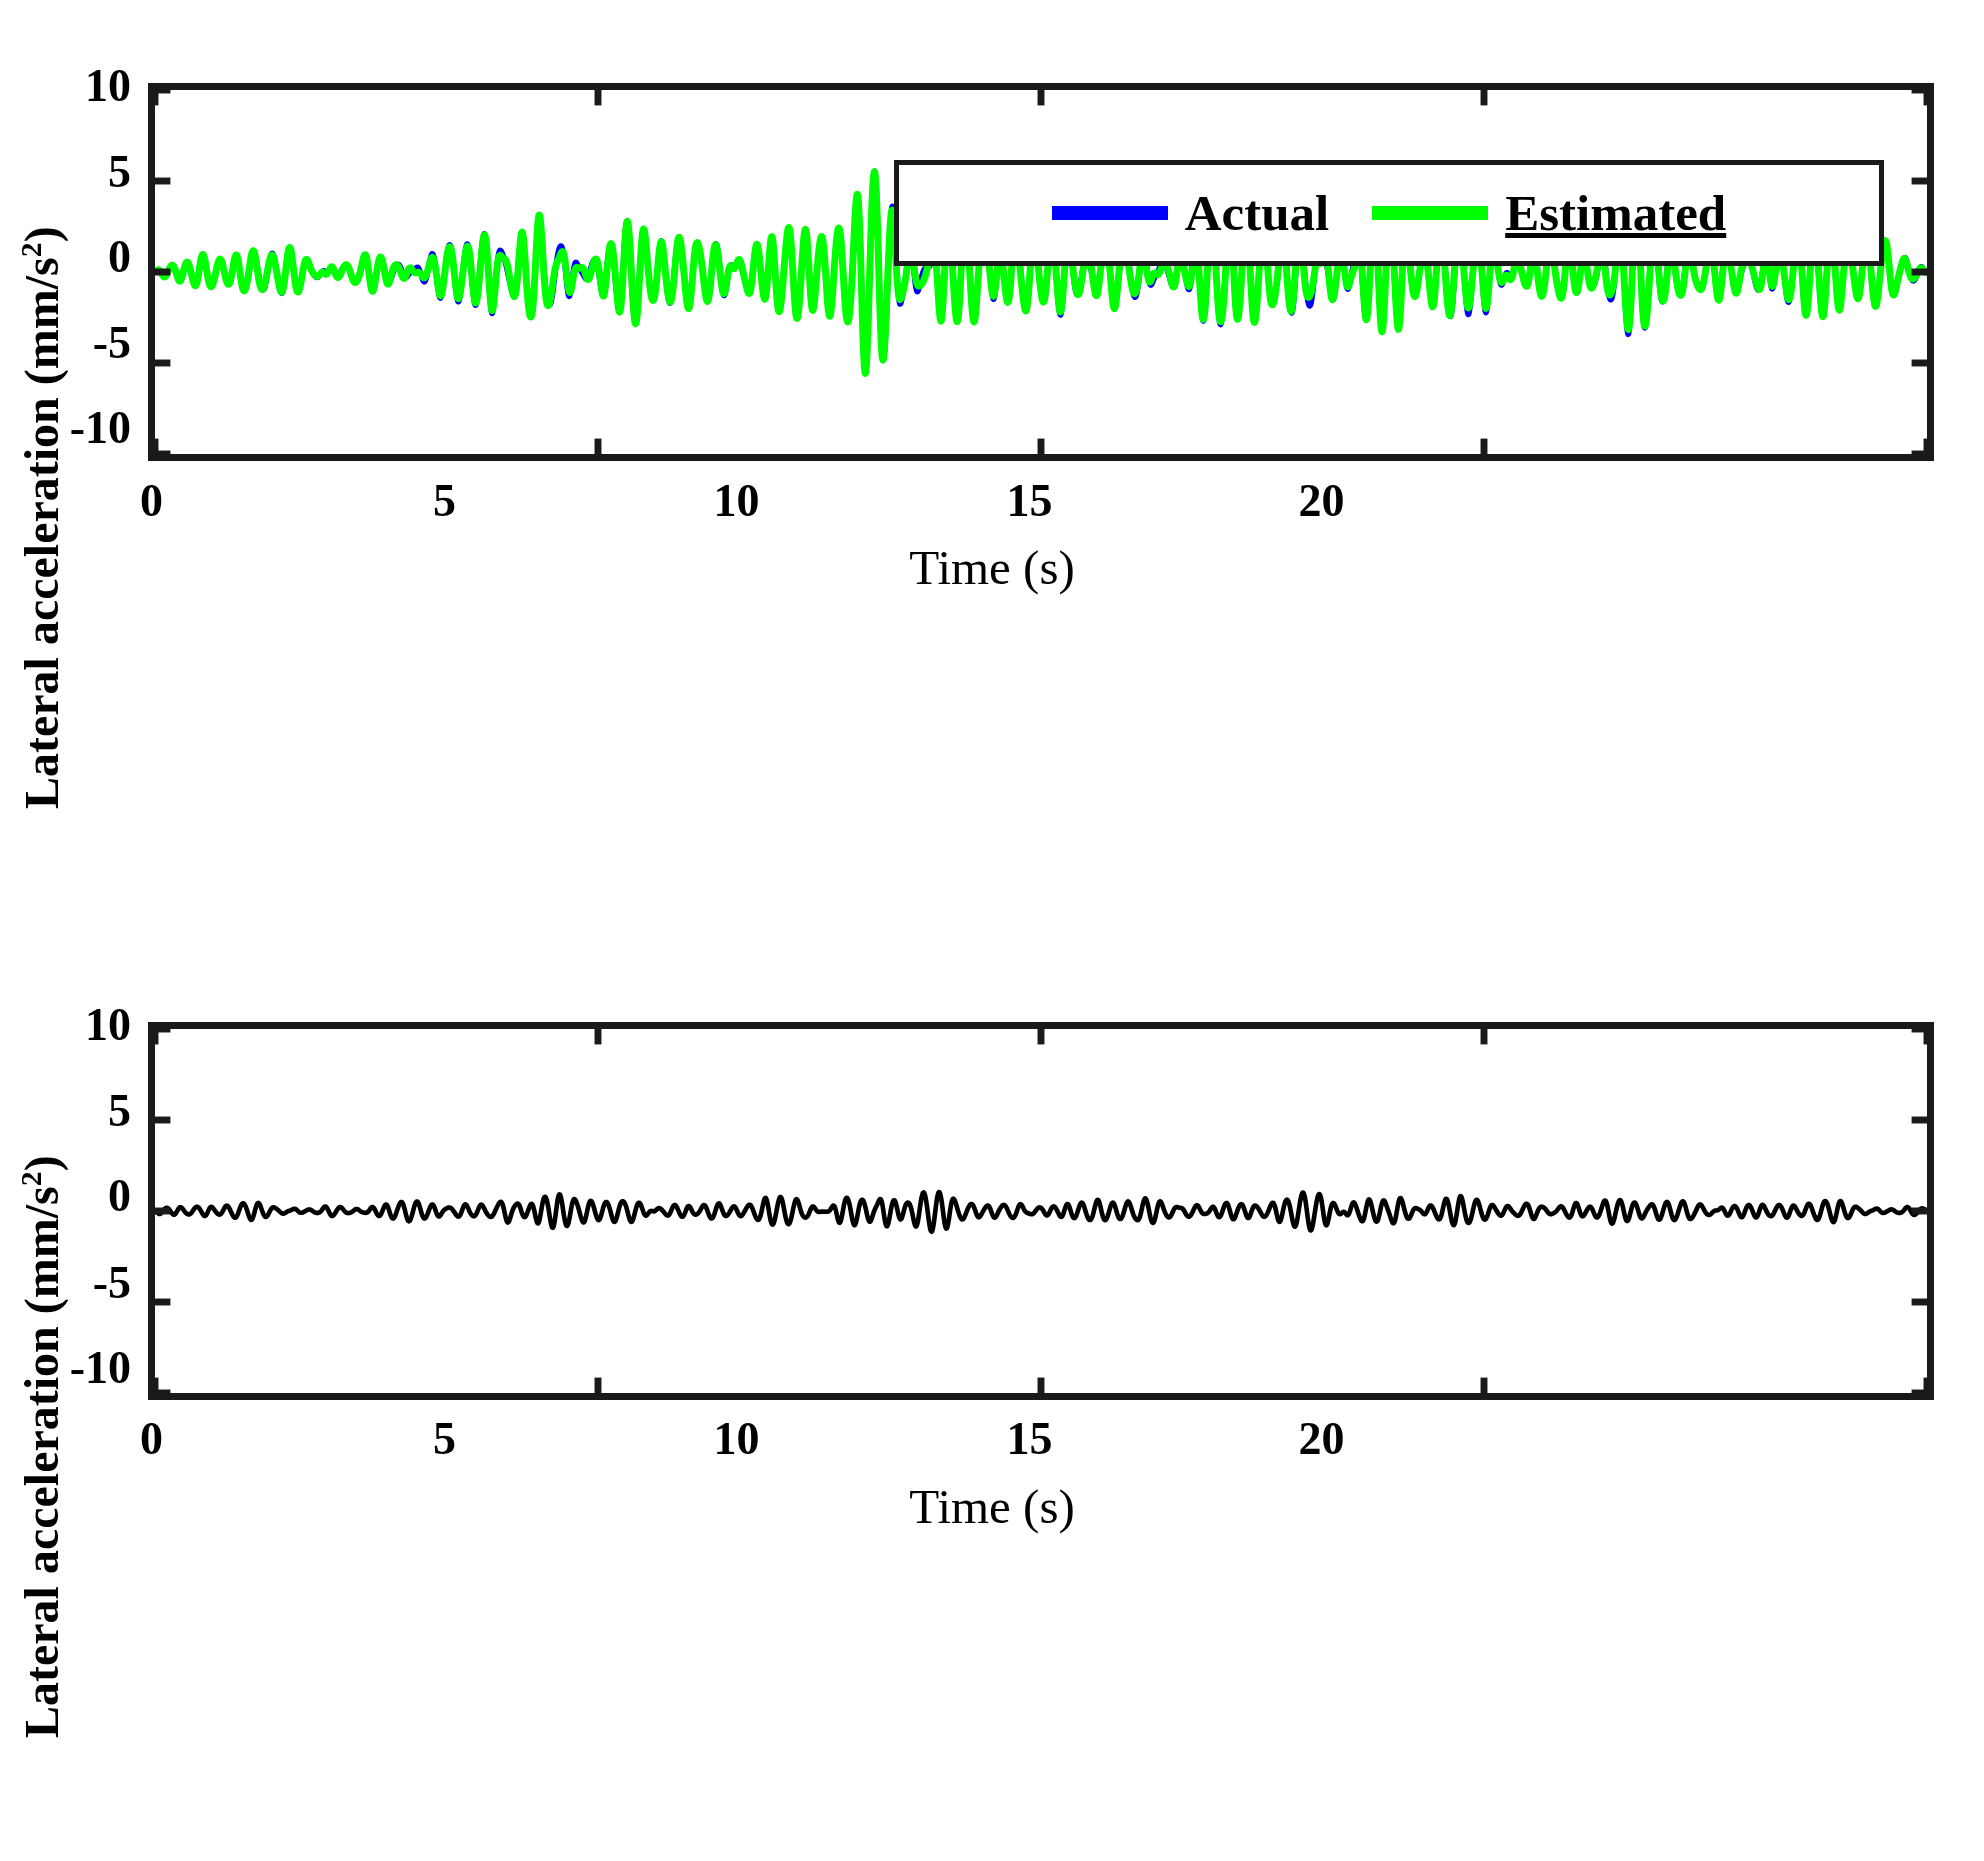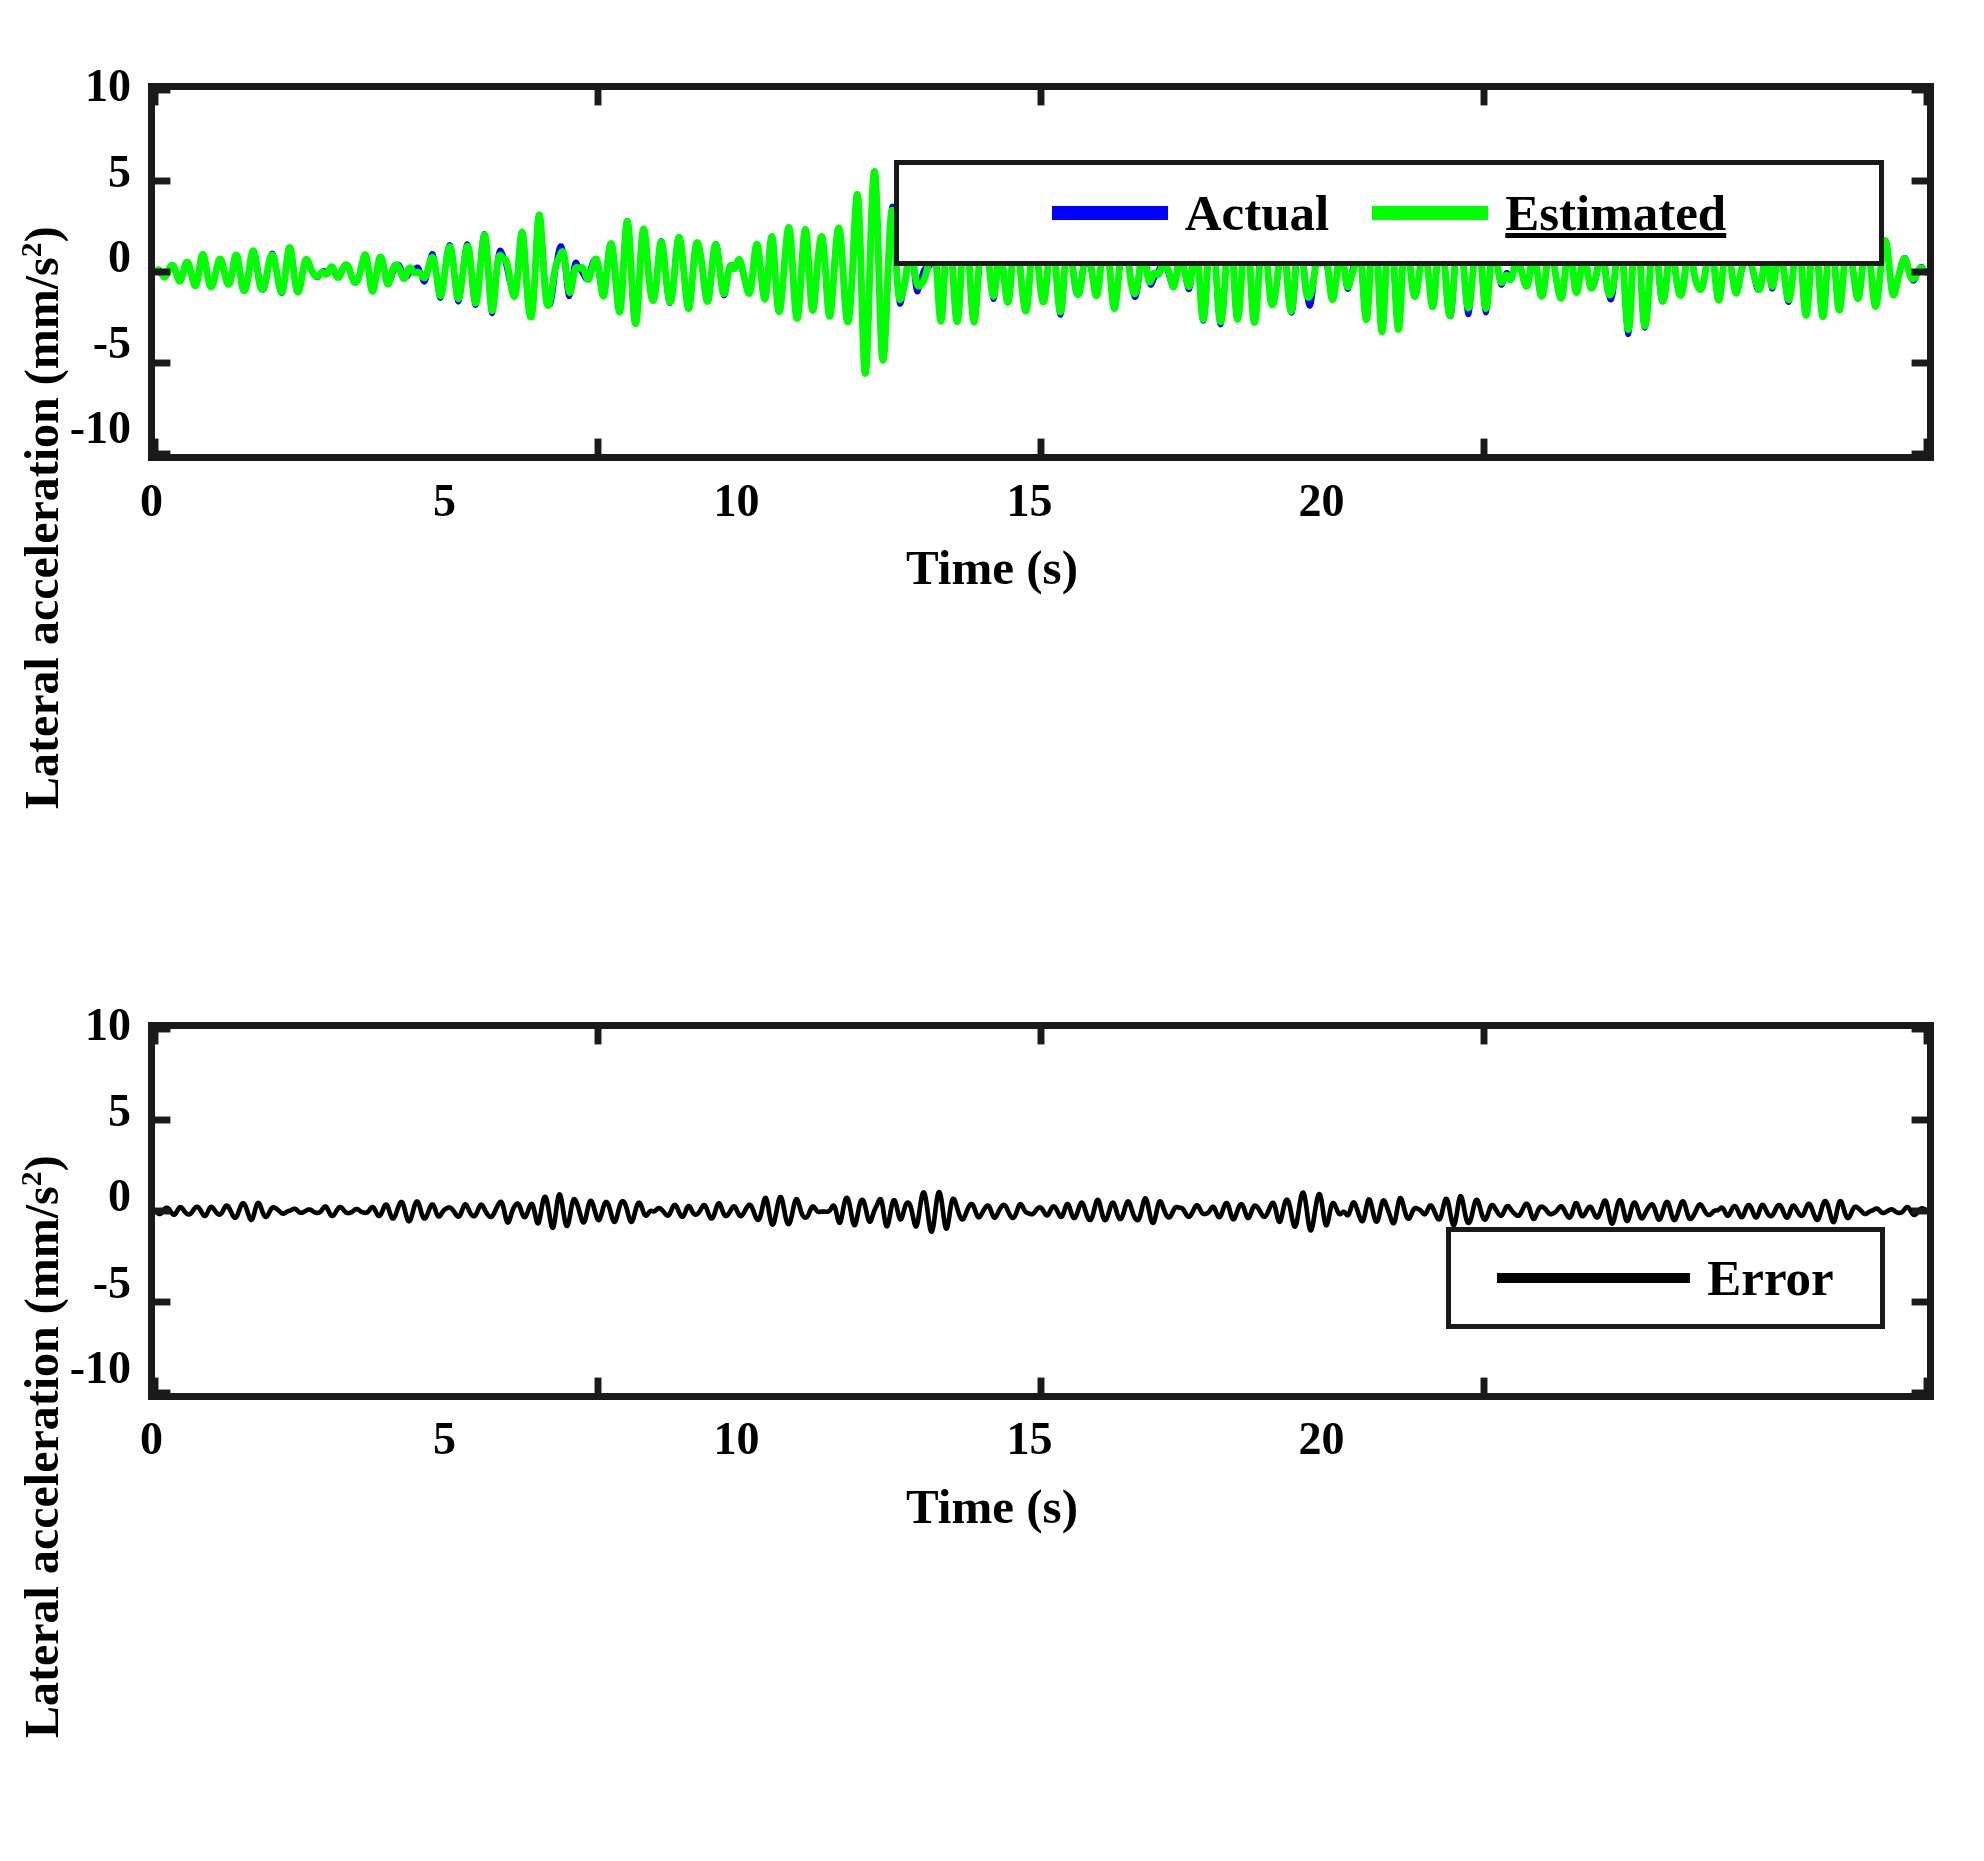--- a/index.html
+++ b/index.html
@@ -22,21 +22,21 @@
     font-weight:bold;
     font-size:48px;
     letter-spacing:0px;
   }
   .ylabel sup{font-size:0.62em;vertical-align:super;}
 
   .xlabel{
     position:absolute;
     width:100%;
     text-align:center;
-    font-weight:bold;
+    font-weight:normal;
     font-size:49px;
   }
 
   .plotbox{
     position:absolute;
     box-sizing:border-box;
     border:7px solid #1a1a1a;
     background:#ffffff;
   }
 
@@ -189,22 +189,16 @@
       </div>
 
     <div class="xtick-label" style="left:86px;top:476px;width:131px;">0</div>
     <div class="xtick-label" style="left:379px;top:476px;width:131px;">5</div>
     <div class="xtick-label" style="left:671px;top:476px;width:131px;">10</div>
     <div class="xtick-label" style="left:964px;top:476px;width:131px;">15</div>
     <div class="xtick-label" style="left:1256px;top:476px;width:131px;">20</div>
 
     <div class="xlabel" style="top:538px;left:0;">Time (s)</div>
 
-    <div class="legend" id="legend-bottom" style="left:1446px;top:287px;width:439px;height:102px;">
-      <div class="legend-entry">
-        <span class="legend-swatch" id="sw-error" style="width: 193px; height: 10.8px; background: rgb(0, 0, 0);"></span>
-        <span class="legend-text">Error</span>
-      </div>
-    </div>
 
   </div>
 </div>
 
 
 </body></html>

